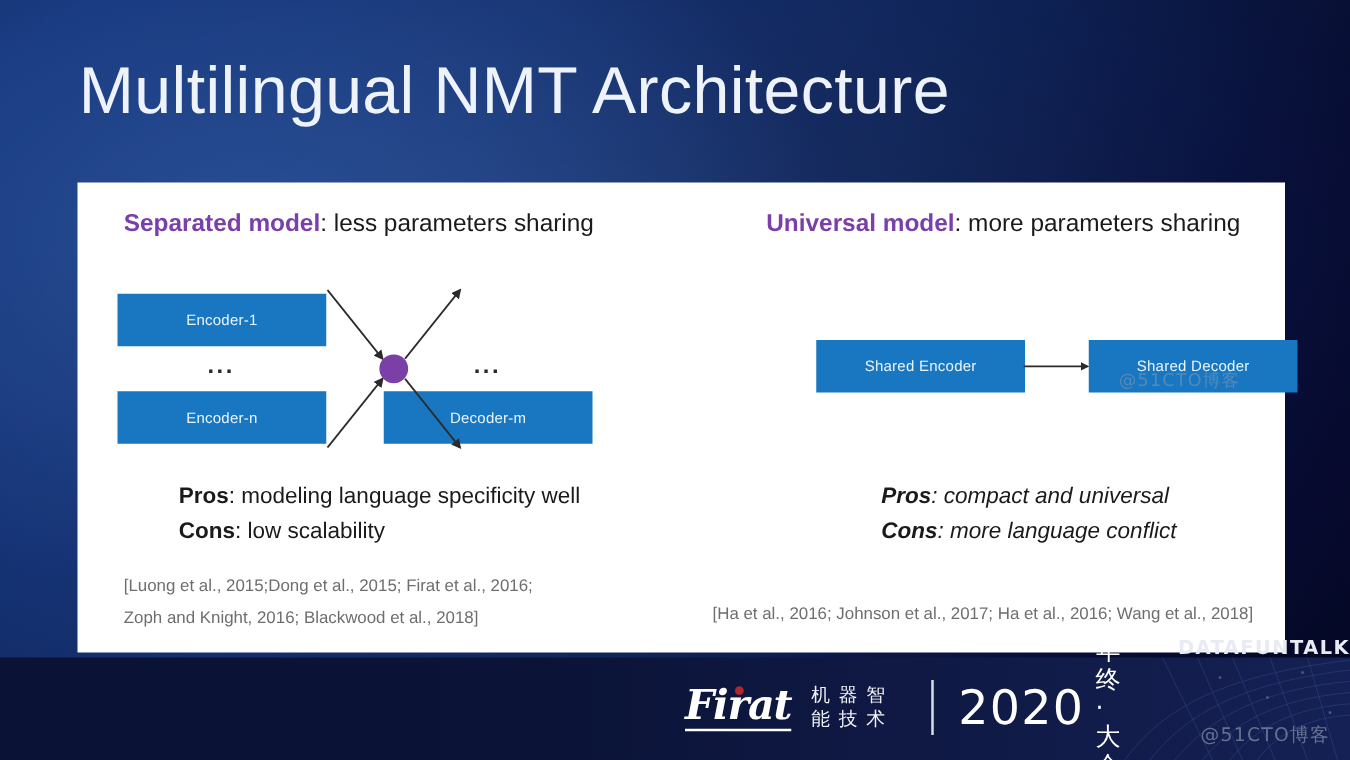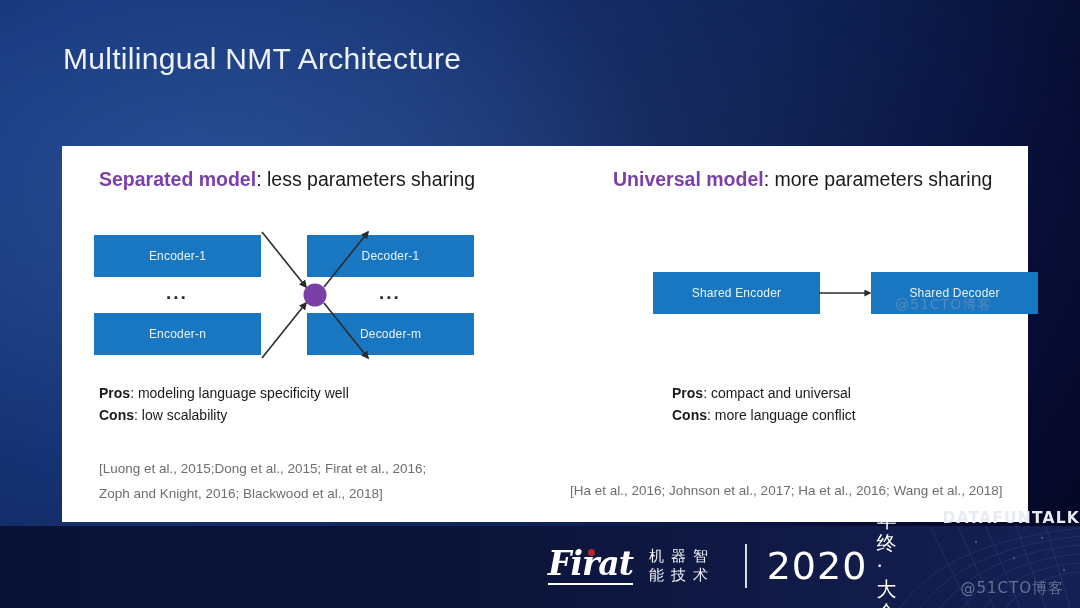--- a/index.html
+++ b/index.html
@@ -43,21 +43,21 @@
     width: 300px;
     height: 82px;
     opacity: .5;
   }
 
   
   .slide-title {
     position: absolute;
     left: 63px;
     top: 42px;
-    font-size: 30px;
+    font-size: 53px;
     font-weight: 300;
     letter-spacing: 0.3px;
     color: #eef2fb;
     white-space: nowrap;
   }
 
   
   .card {
     position: absolute;
     left: 62px;
@@ -128,28 +128,29 @@
     position: absolute;
     left: 276px;
     top: 138px;
     width: 58px;
     height: 18px;
   }
 
   
   .proscons {
     position: absolute;
-    font-size: 14px;
+    font-size: 18px;
     color: #1a1a1a;
     line-height: 1.55;
     white-space: nowrap;
+    margin-left: 44px;
   }
   .proscons b { font-weight: bold; }
   .pc-left  { left: 37px;  top: 237px; }
-  .pc-right { left: 130px; top: 237px; }
+  .pc-right { left: 119px; top: 237px; font-style: italic; }
 
   
   .citation {
     position: absolute;
     font-size: 13.5px;
     color: #6e6e6e;
     line-height: 1.85;
     white-space: nowrap;
   }
   .cit-left  { left: 37px; top: 311px; }
@@ -258,21 +259,20 @@
   <div class="card">
 
     <div class="panel panel-left">
 
       <div class="panel-head head-left">
         <span class="accent">Separated model</span><span>: less parameters sharing</span>
       </div>
 
       <div class="nbox enc1">Encoder-1</div>
       <div class="nbox encn">Encoder-n</div>
-      <div class="nbox dec1">Decoder-1</div>
       <div class="nbox decm">Decoder-m</div>
 
       <div class="ellipsis ell-left">...</div>
       <div class="ellipsis ell-right">...</div>
 
       <svg class="hub-svg" viewBox="0 0 126 130">
         <defs>
           <marker id="ah" viewBox="0 0 10 10" refX="8" refY="5" markerWidth="5" markerHeight="5" orient="auto-start-reverse">
             <path d="M 0 0 L 10 5 L 0 10 z" fill="#2b2b2b"></path>
           </marker>

